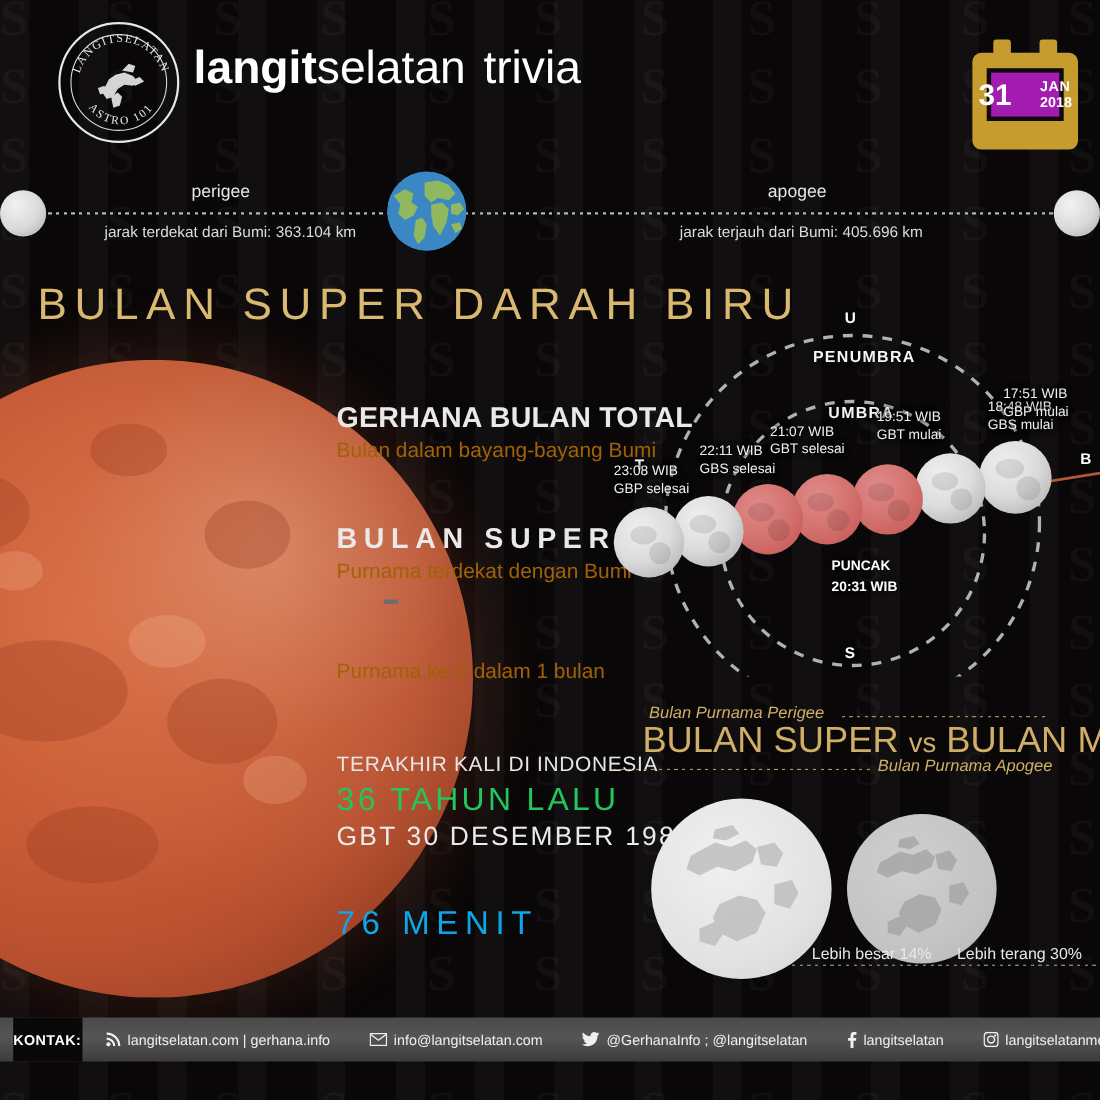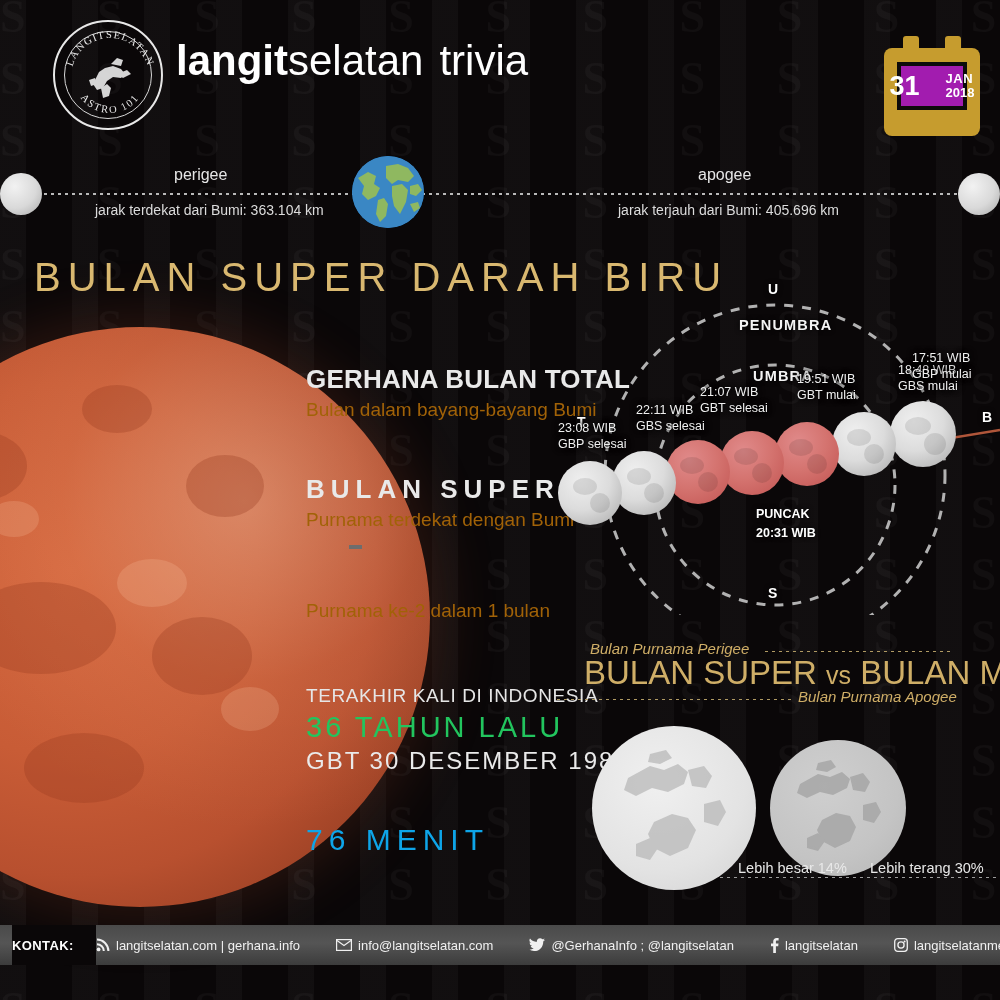--- a/index.html
+++ b/index.html
@@ -218,21 +218,21 @@
   
   #footer{
     position:absolute;left:0;top:925px;width:1000px;height:40px;
     background:linear-gradient(180deg,#4a4a4a 0%,#555 45%,#3c3c3c 100%);
     display:flex;align-items:center;
   }
   #footer-kontak{
     position:absolute;left:12px;top:0;height:40px;
     display:flex;align-items:center;
     font-size:13px;font-weight:bold;color:#ffffff;letter-spacing:.4px;
-    background:#0a0708;padding-right:22px;
+    background:#0a0708;padding-right:1px;
   }
   .fitem{
     display:flex;align-items:center;gap:6px;
     font-size:13px;color:#f0f0f0;white-space:nowrap;
   }
   .fitem svg{flex:0 0 auto;}
   #footer-items{
     position:absolute;left:86px;top:0;height:40px;right:0;
     display:flex;align-items:center;gap:36px;padding-left:10px;
   }

